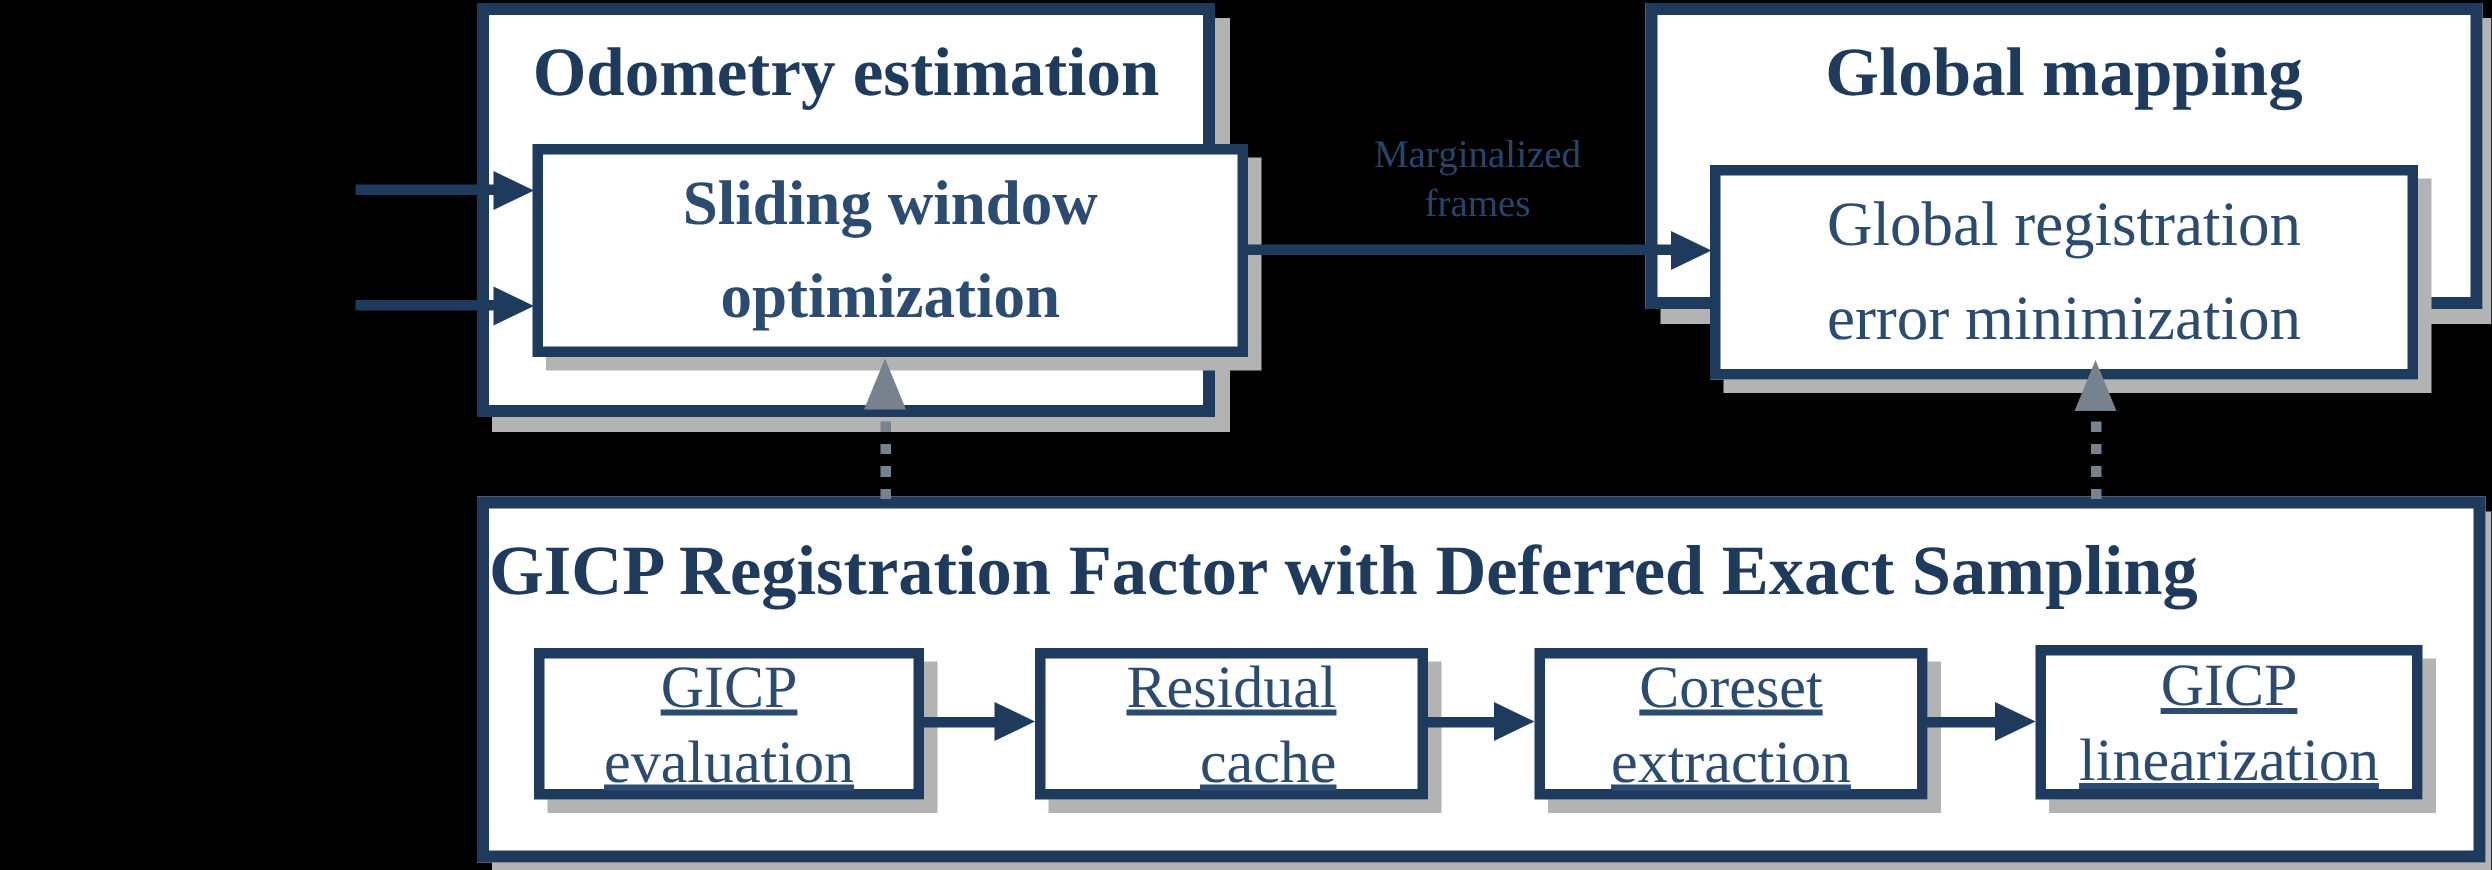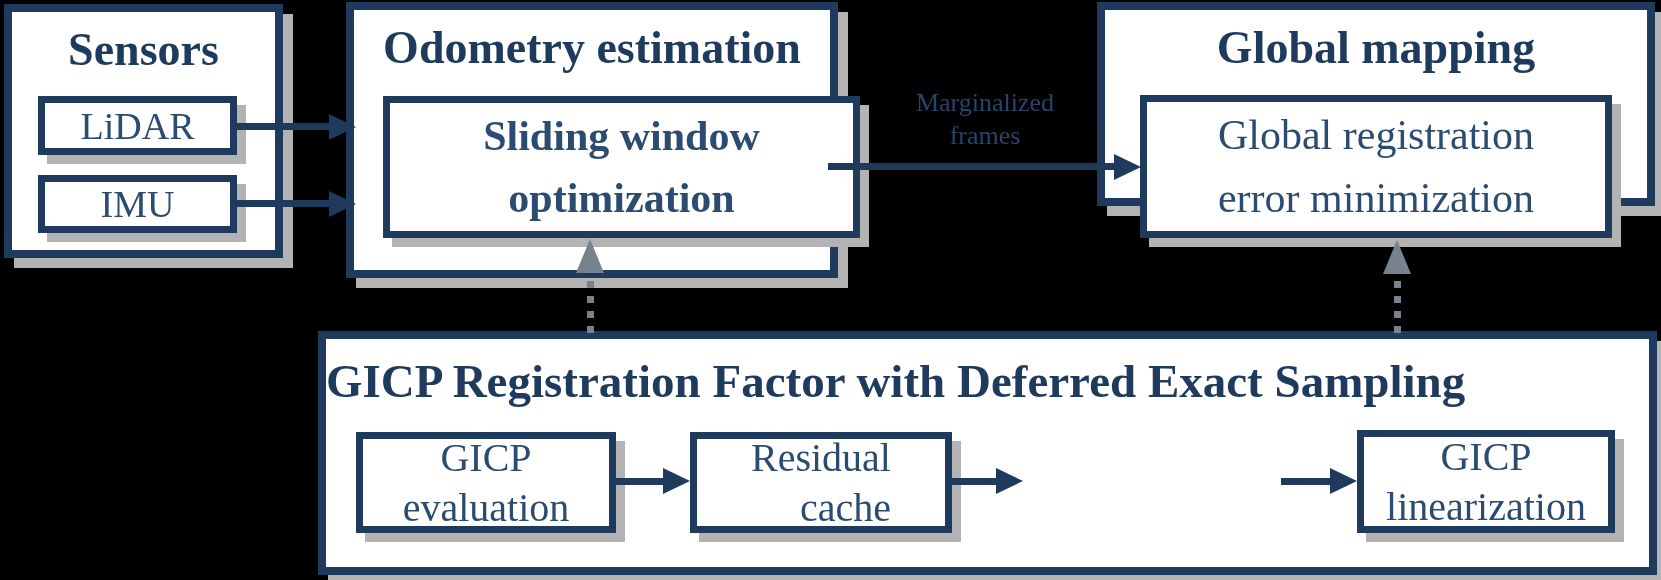--- a/index.html
+++ b/index.html
@@ -20,21 +20,21 @@
   .box-title{
     text-align:center;font-weight:bold;color:#1e3a5c;
     font-size:46px;line-height:1.15;padding-top:12px;
   }
   .gicp-title{
     font-weight:bold;color:#1e3a5c;
     font-size:47px;line-height:1.1;padding-top:17px;
   }
   .small-label{font-size:38px;}
   .mid-label{font-size:42px;line-height:1.48;}
-  .step-label{font-size:40px;line-height:1.25;}
+  .step-label{font-size:40px;line-height:1.25;text-decoration:underline;}
   .hline{position:absolute;height:7px;background:#1e3a5c;}
   .rhead{
     position:absolute;width:0;height:0;
     border-top:13px solid transparent;border-bottom:13px solid transparent;
     border-left:27px solid #1e3a5c;
   }
   .vdash{
     position:absolute;width:7px;
     background:repeating-linear-gradient(to bottom,#76828e 0px,#76828e 7px,transparent 7px,transparent 15px);
   }
@@ -46,55 +46,50 @@
   .float-label{
     position:absolute;text-align:center;color:#27456a;
     font-size:26px;line-height:1.28;white-space:pre-line;
   }
 </style>
 </head>
 <body>
 
 <div class="canvas">
 
-  <div class="box" style="left:4px;top:4px;width:279px;height:254px;">
-    <div class="box-title">Sensors</div>
-    <div class="inner small-label" style="left:26px;top:84px;width:199px;height:59px;">
-      <span>LiDAR</span>
-    </div>
-    <div class="inner small-label" style="left:26px;top:163px;width:199px;height:58px;">
-      <span>IMU</span>
-    </div>
-  </div>
 
-  <div class="box" style="left:318px;top:2px;width:492px;height:276px;margin-left:28px;">
+  <div class="box" style="left:318px;top:2px;width:492px;height:276px;">
     <div class="box-title">Odometry estimation</div>
     <div class="inner mid-label" style="left:29px;top:86px;width:477px;height:142px;font-weight:bold;">
       <span>Sliding window
 optimization</span>
     </div>
   </div>
 
   <div class="box" style="left:1097px;top:2px;width:558px;height:204px;">
     <div class="box-title">Global mapping</div>
-    <div class="inner mid-label" style="left:35px;top:85px;width:472px;height:143px;">
+    <div class="inner mid-label" style="left:35px;top:100px;width:472px;height:143px;">
       <span>Global registration
 error minimization</span>
     </div>
   </div>
 
   <div class="box" style="left:318px;top:331px;width:1339px;height:244px;">
     <div class="gicp-title">GICP Registration Factor with Deferred Exact Sampling</div>
     <div class="inner step-label" style="left:30px;top:93px;width:260px;height:101px;">
       <span>GICP
 evaluation</span>
     </div>
     <div class="inner step-label" style="left:364px;top:93px;width:262px;height:101px;text-align:right;">
       <span>Residual
 cache</span>
+    </div>
+    <div class="inner step-label" style="left:697px;top:93px;width:262px;height:101px;">
+      <span>Coreset
+extraction</span>
     </div>
     <div class="inner step-label" style="left:1031px;top:91px;width:258px;height:103px;">
       <span>GICP
 linearization</span>
     </div>
   </div>
 
   <div class="float-label" style="left:870px;top:86px;width:230px;">Marginalized
 frames</div>
 

